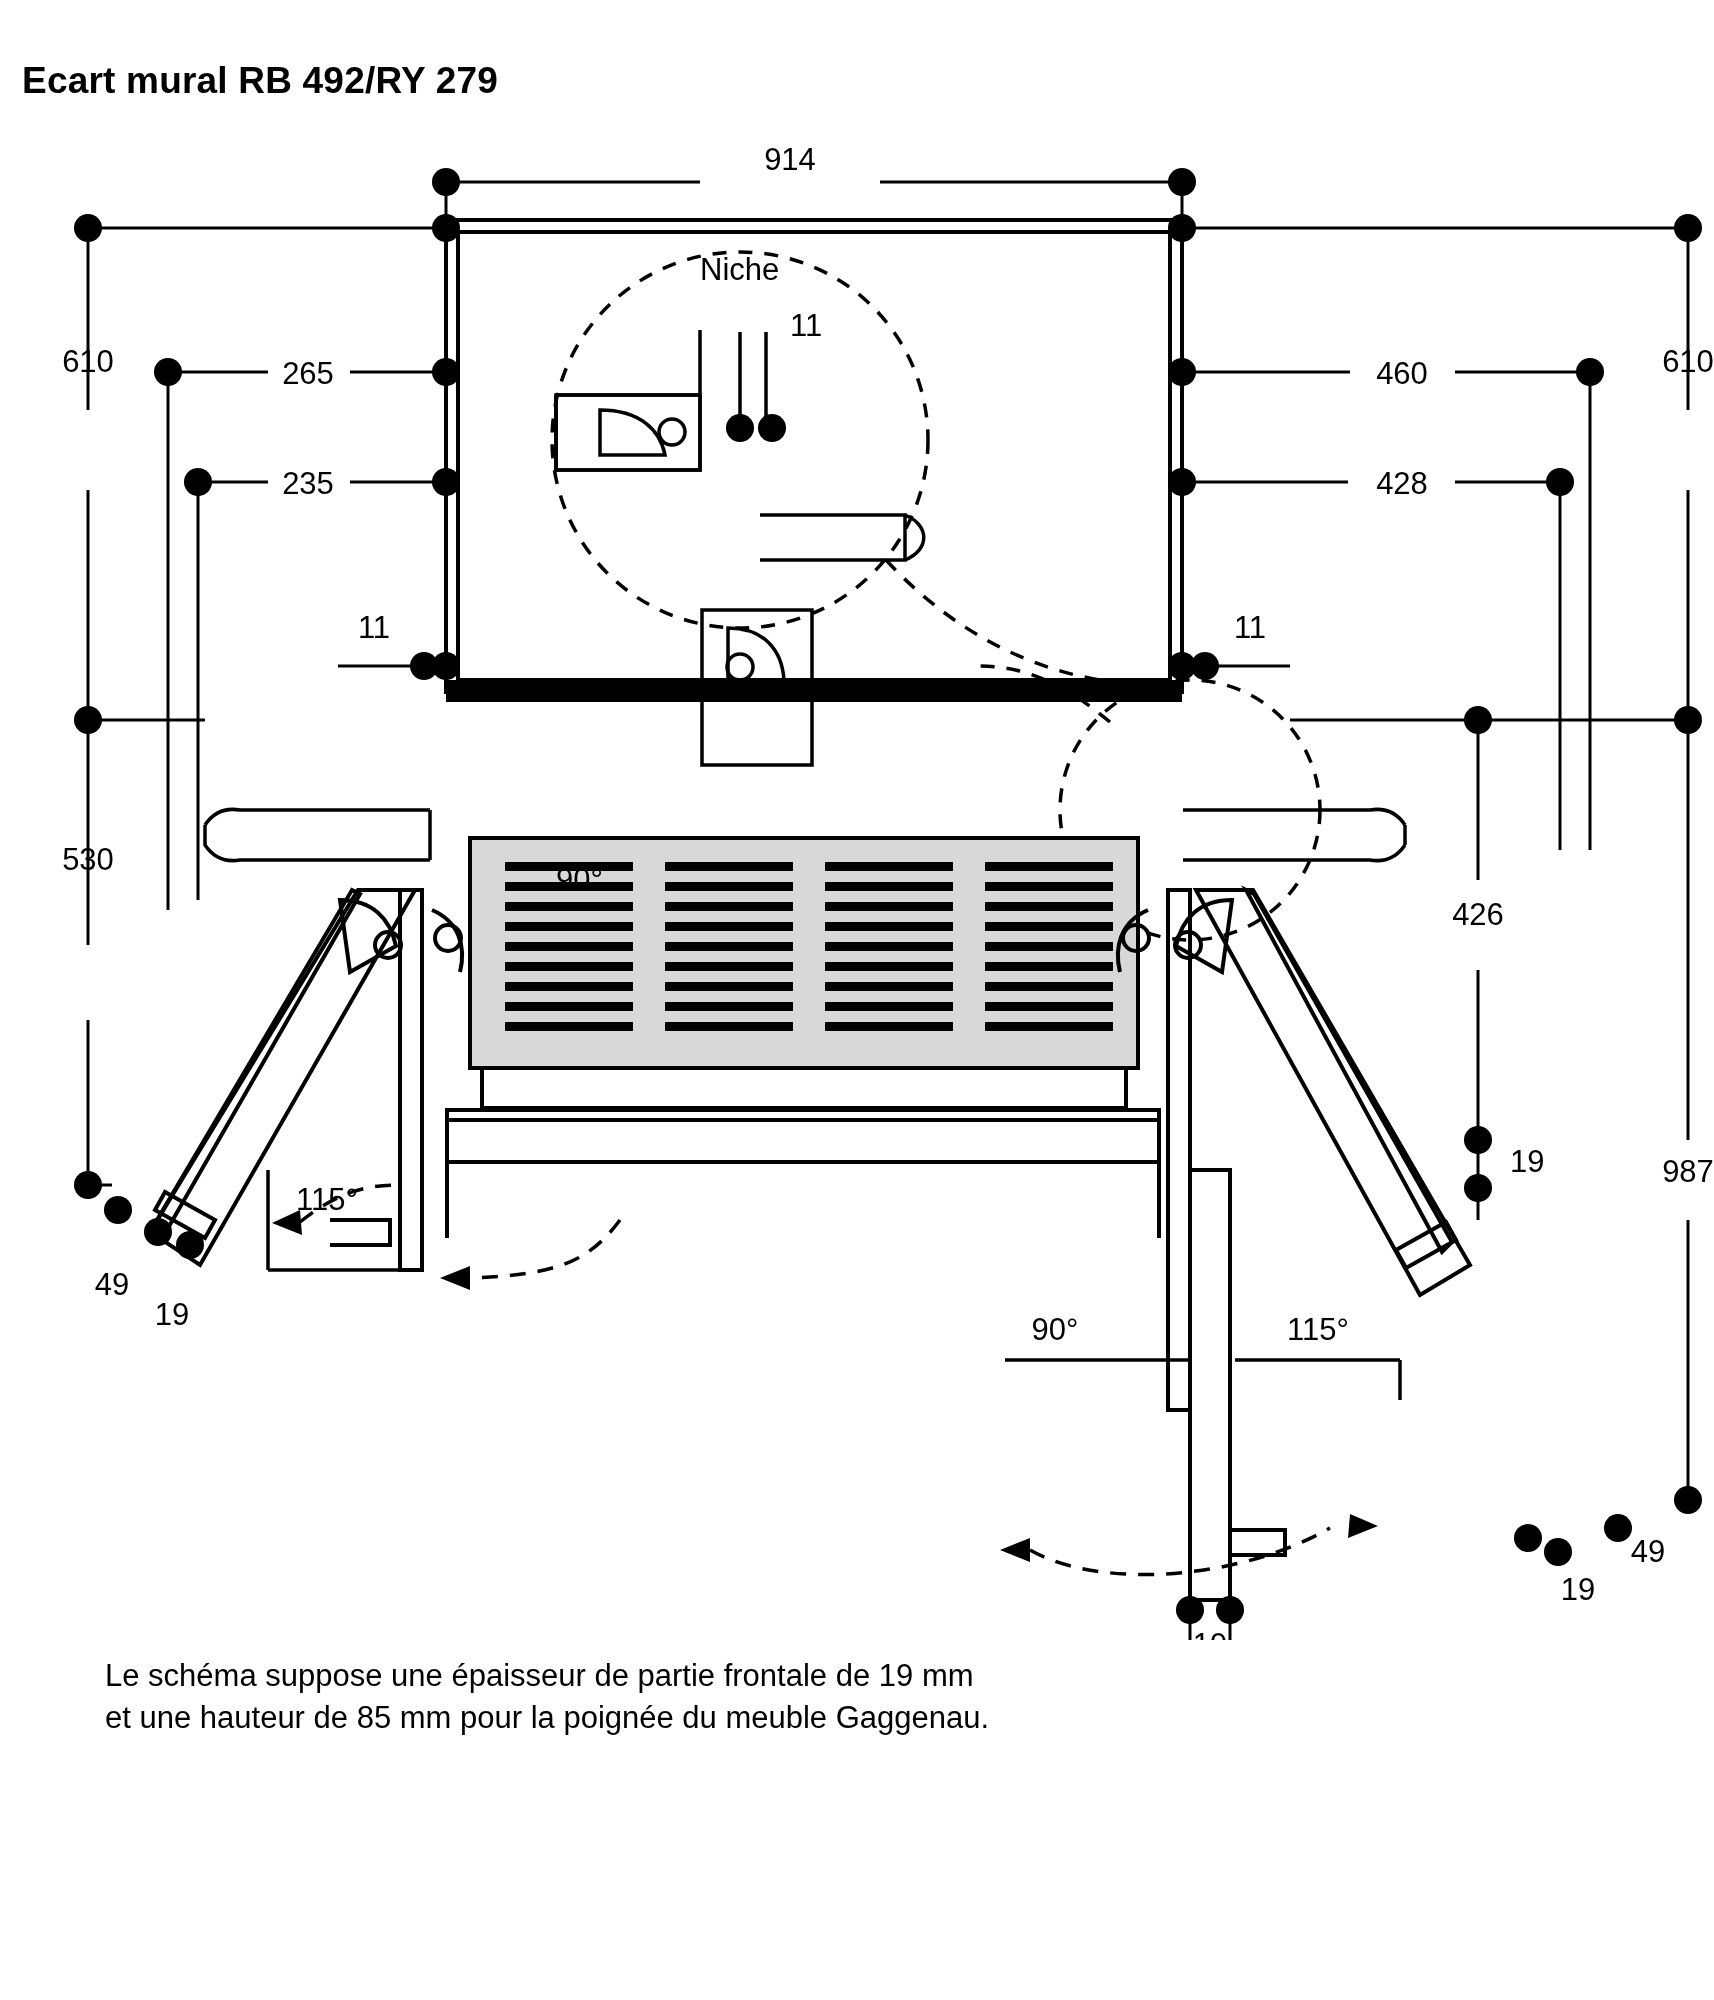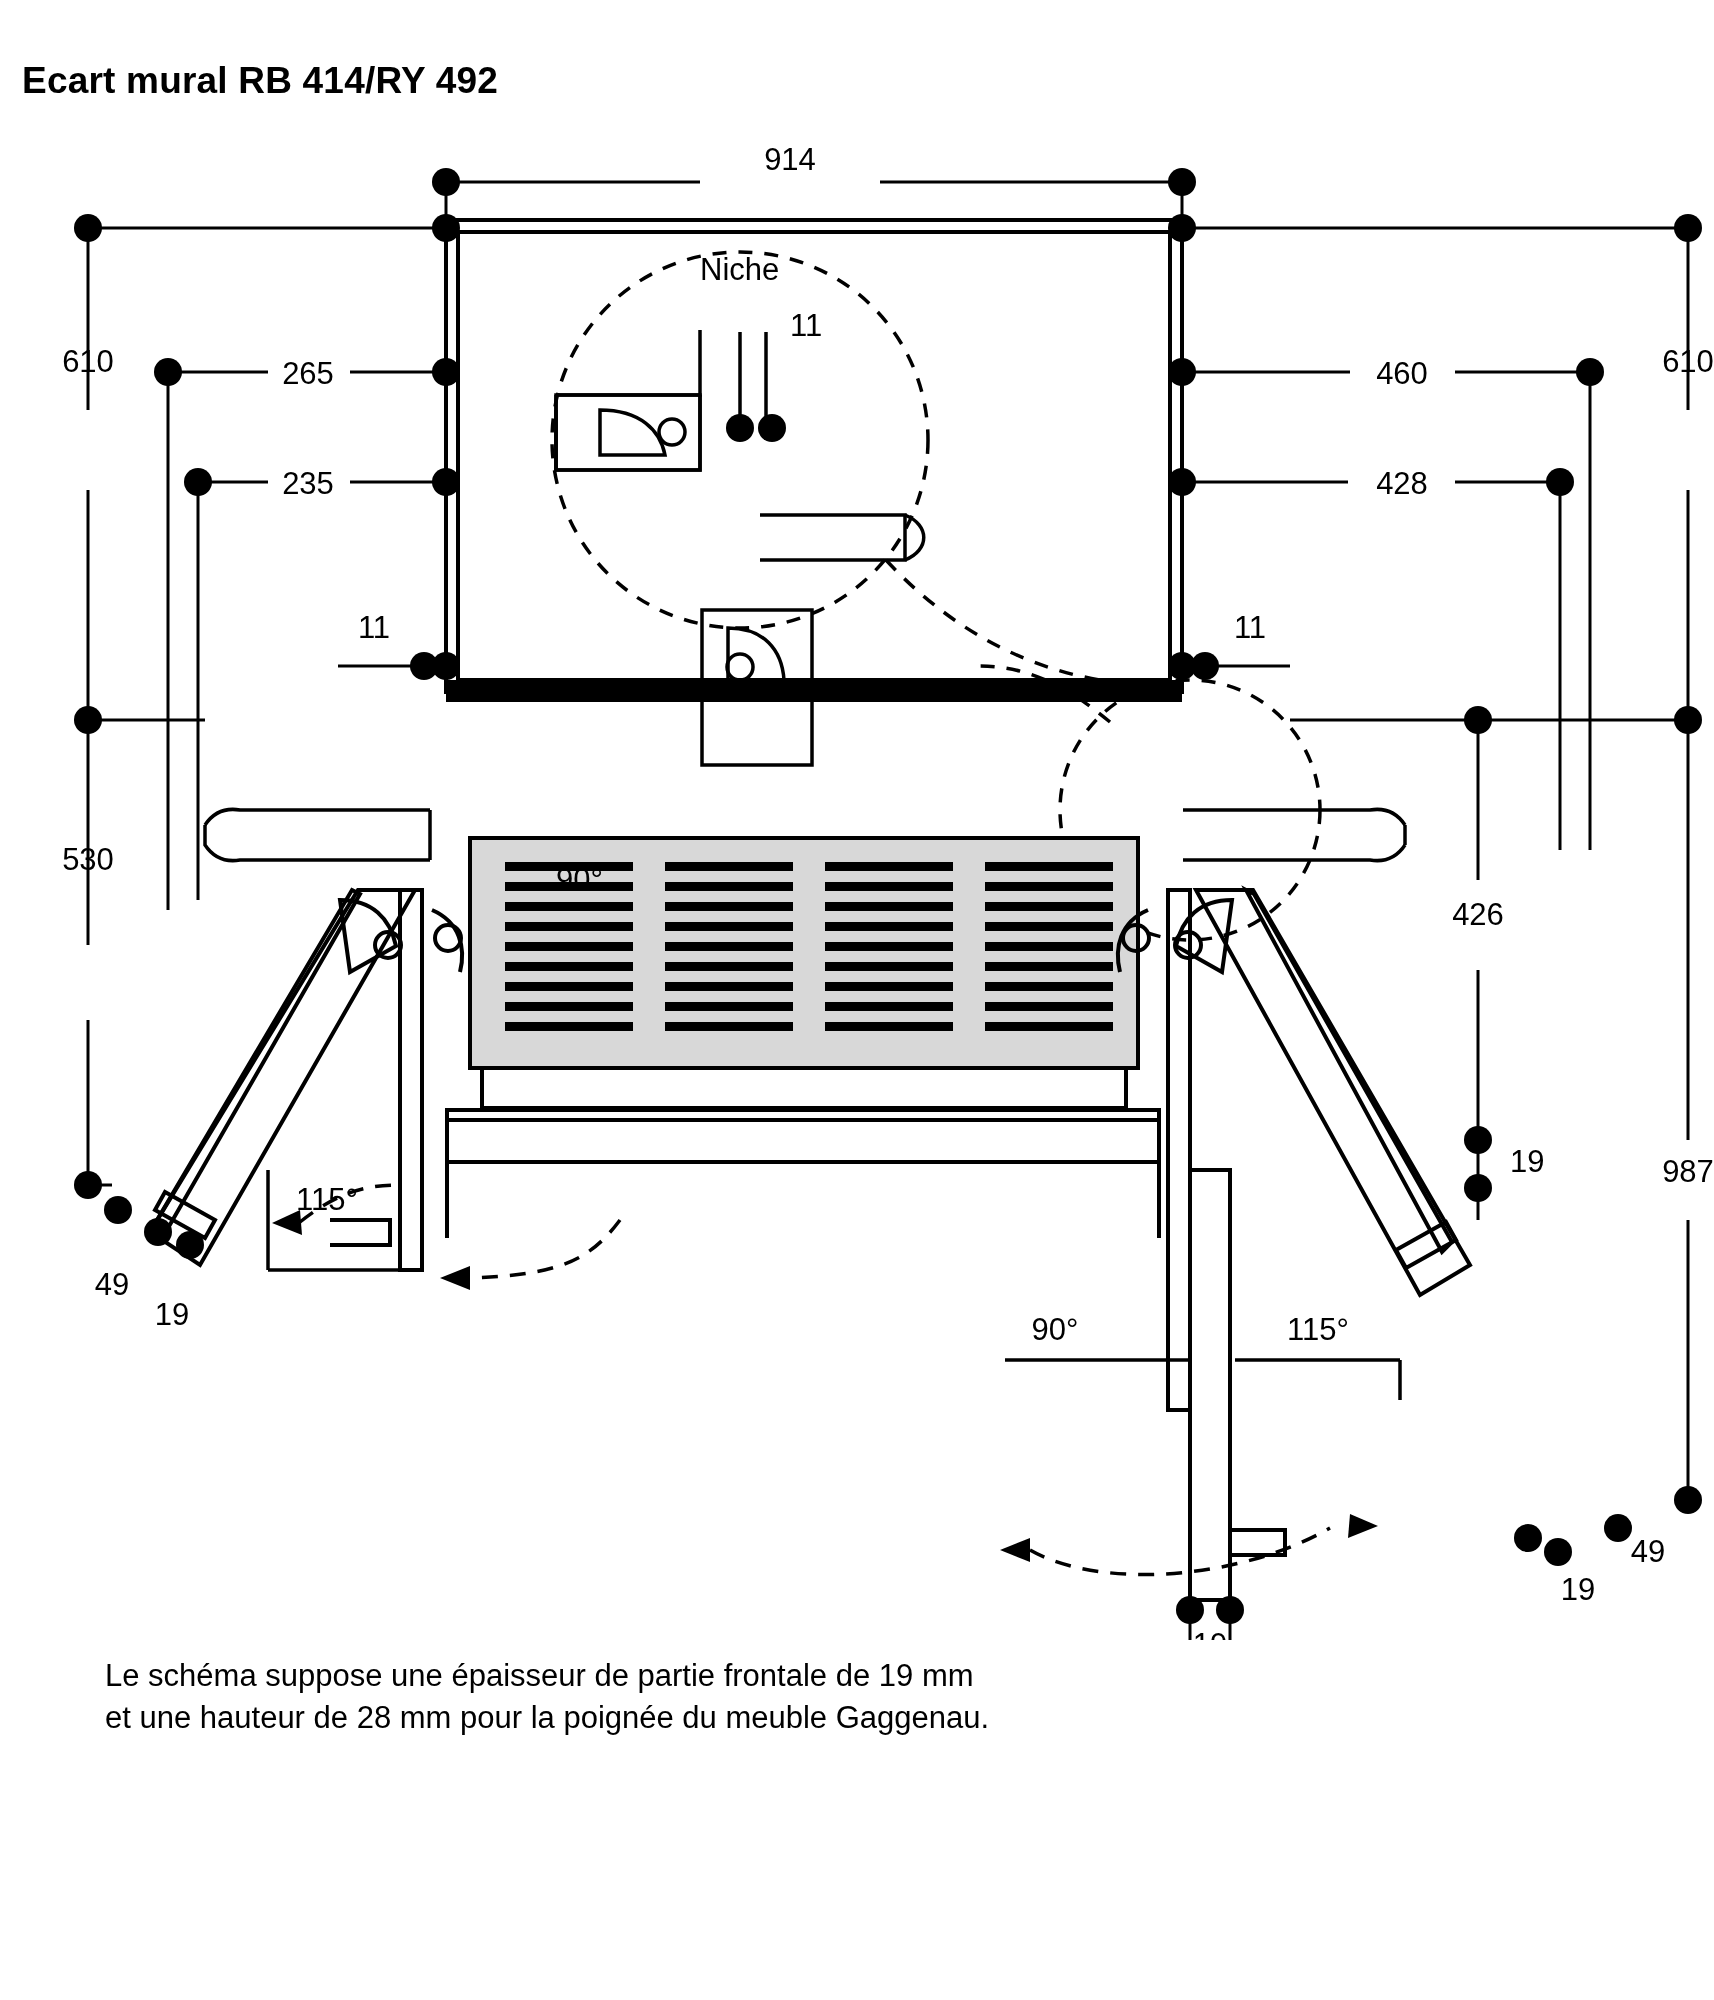--- a/index.html
+++ b/index.html
@@ -44,21 +44,21 @@
   text {
     font-family: "Liberation Sans", sans-serif;
     font-size: 31px;
     fill: #000;
   }
   .ln { stroke: #000; fill: none; }
 </style>
 </head>
 <body>
 
-<div id="page-title">Ecart mural RB 414/RY 492</div>
+<div id="page-title">Ecart mural RB 492/RY 279</div>
 
 <div id="drawing-area">
 <svg width="1714" height="1530" viewBox="0 0 1714 1530" xmlns="http://www.w3.org/2000/svg">
 
   <g class="ln" stroke-width="3">
 
     <line x1="446" y1="72" x2="700" y2="72"></line>
     <line x1="880" y1="72" x2="1182" y2="72"></line>
 
     <line x1="446" y1="72" x2="446" y2="110"></line>
@@ -343,13 +343,13 @@
   <text x="1055" y="1230" text-anchor="middle">90°</text>
   <text x="1318" y="1230" text-anchor="middle">115°</text>
   <text x="1648" y="1452" text-anchor="middle">49</text>
   <text x="1578" y="1490" text-anchor="middle">19</text>
   <text x="1210" y="1545" text-anchor="middle">19</text>
 
 </svg>
 </div>
 
 <div class="note">Le schéma suppose une épaisseur de partie frontale de 19 mm
-et une hauteur de 28 mm pour la poignée du meuble Gaggenau.</div>
+et une hauteur de 85 mm pour la poignée du meuble Gaggenau.</div>
 
 </body></html>

